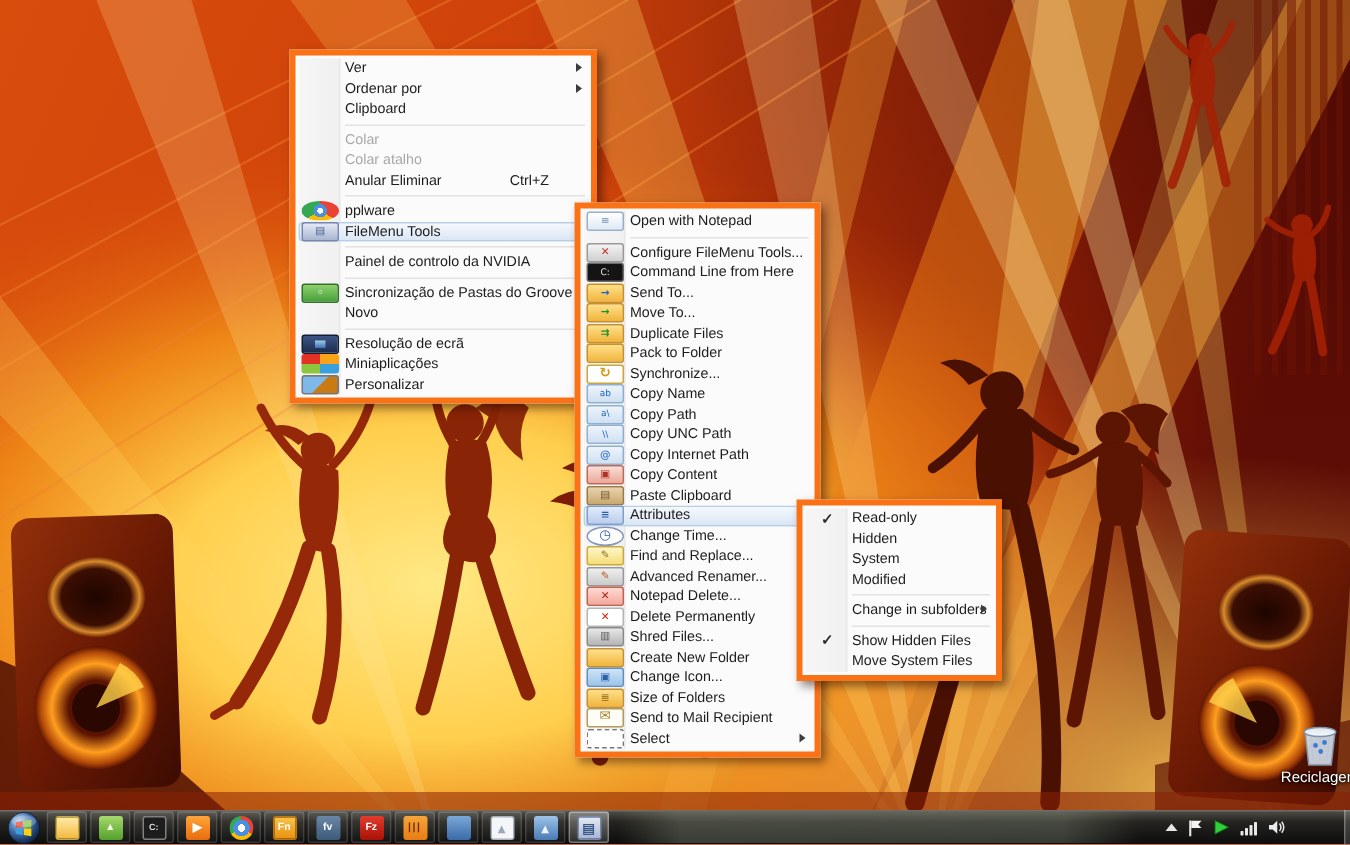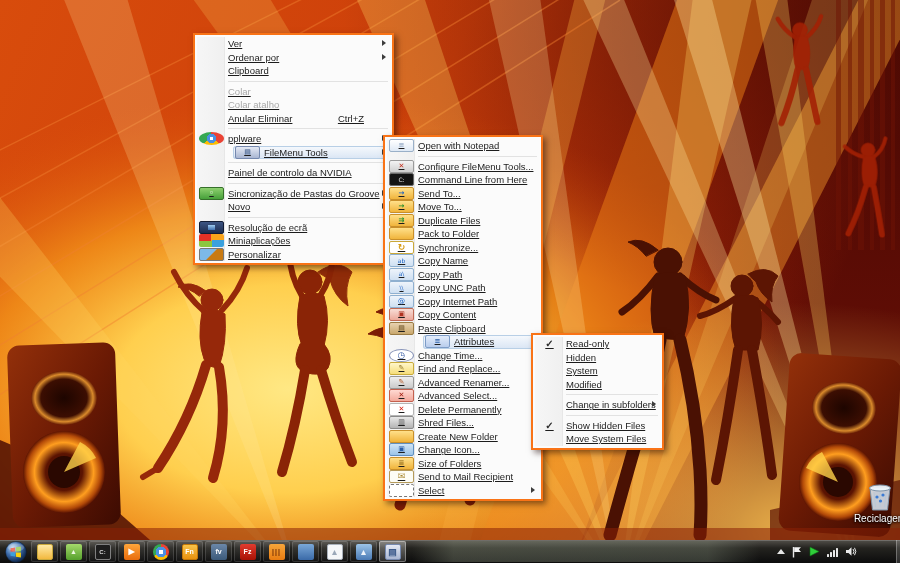--- a/index.html
+++ b/index.html
@@ -6,24 +6,24 @@
   #screen{position:relative;width:900px;height:563px;overflow:hidden;background:#c33a0a;font-family:"Liberation Sans",sans-serif;}
 
   
   #wall{position:absolute;left:0;top:0;width:900px;height:540px;display:block;}
 
   
   .desk-icon{position:absolute;left:841px;top:481px;width:78px;text-align:center;cursor:default;}
   .desk-icon .lbl{display:block;margin-top:1px;font-size:10px;color:#fff;text-shadow:0 1px 2px #000,0 0 3px #000;}
 
   
-  .menu{position:absolute;background:#fbfbfb;border:2px solid #f97316;box-shadow:3px 3px 6px rgba(30,5,0,.5);padding:2px;font-size:9.5px;color:#1c1c1c;text-decoration:underline;}
+  .menu{position:absolute;background:#fbfbfb;border:4px solid #f97316;box-shadow:3px 3px 6px rgba(30,5,0,.5);padding:2px;font-size:9.5px;color:#1c1c1c;}
   .menu::after{content:"";position:absolute;left:2px;top:2px;bottom:2px;width:27px;background:linear-gradient(to right,#f6f6f6,#f0f0f0);border-right:1px solid #e7e7e7;z-index:0;}
   .menu-item{position:relative;z-index:1;display:flex;align-items:center;height:13.5px;padding:0 14px 0 2px;border-radius:3px;white-space:nowrap;}
-  .menu-item.highlighted{background:linear-gradient(#f7fafd,#dce7f5 90%);box-shadow:inset 0 0 0 1px #b8cfe6;margin-left:36px;}
+  .menu-item.highlighted{background:linear-gradient(#f7fafd,#dce7f5 90%);box-shadow:inset 0 0 0 1px #b8cfe6;}
   .menu-item .gutter{flex:0 0 25px;display:flex;align-items:center;justify-content:center;}
   .menu-item .label{padding-left:4px;}
   .menu-item.disabled .label{color:#a8a8a8;}
   .menu-item .shortcut{margin-left:auto;padding-right:12px;}
   .menu-item .arrow{position:absolute;right:4px;top:50%;margin-top:-3.5px;width:0;height:0;border-left:4px solid #3c3c3c;border-top:3.5px solid transparent;border-bottom:3.5px solid transparent;}
   .menu .separator{height:1px;background:#e2e2e2;margin:3px 2px 3px 31px;position:relative;z-index:1;}
   .check{color:#2c2c2c;font-size:10px;font-weight:bold;}
 
   
   .ic{width:13px;height:13px;border-radius:2px;display:inline-flex;align-items:center;justify-content:center;font-size:7px;line-height:1;box-sizing:border-box;}
@@ -427,21 +427,21 @@
       <div class="menu-item">
         <span class="gutter ic ic-findreplace"></span>
         <span class="label">Find and Replace...</span>
       </div>
       <div class="menu-item">
         <span class="gutter ic ic-renamer"></span>
         <span class="label">Advanced Renamer...</span>
       </div>
       <div class="menu-item">
         <span class="gutter ic ic-advdelete"></span>
-        <span class="label">Advanced Select...</span>
+        <span class="label">Notepad Delete...</span>
       </div>
       <div class="menu-item">
         <span class="gutter ic ic-delperm"></span>
         <span class="label">Delete Permanently</span>
       </div>
       <div class="menu-item">
         <span class="gutter ic ic-shred"></span>
         <span class="label">Shred Files...</span>
       </div>
       <div class="menu-item">

